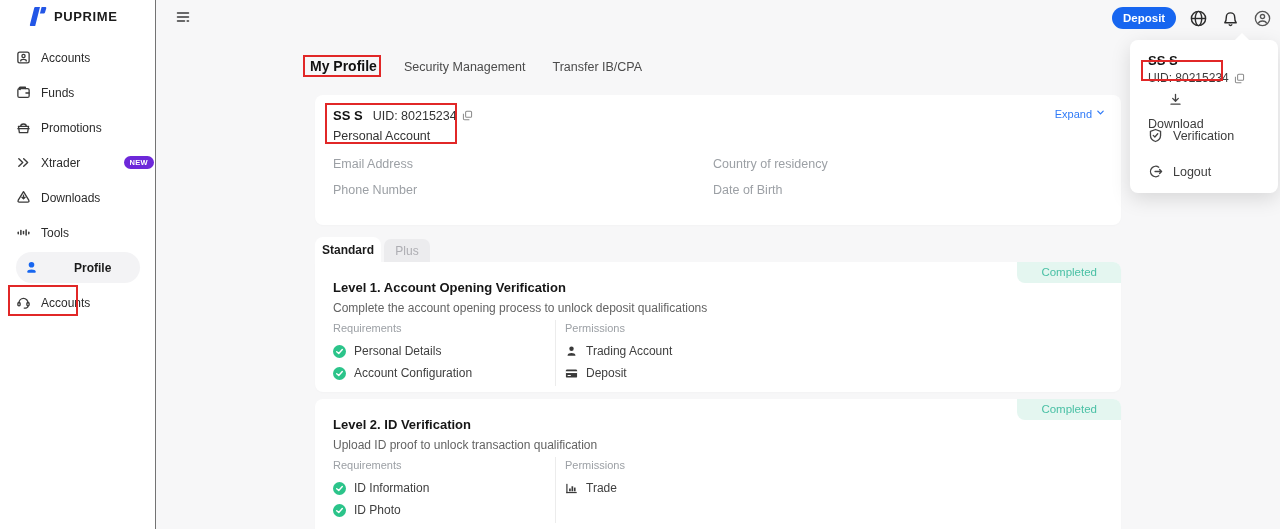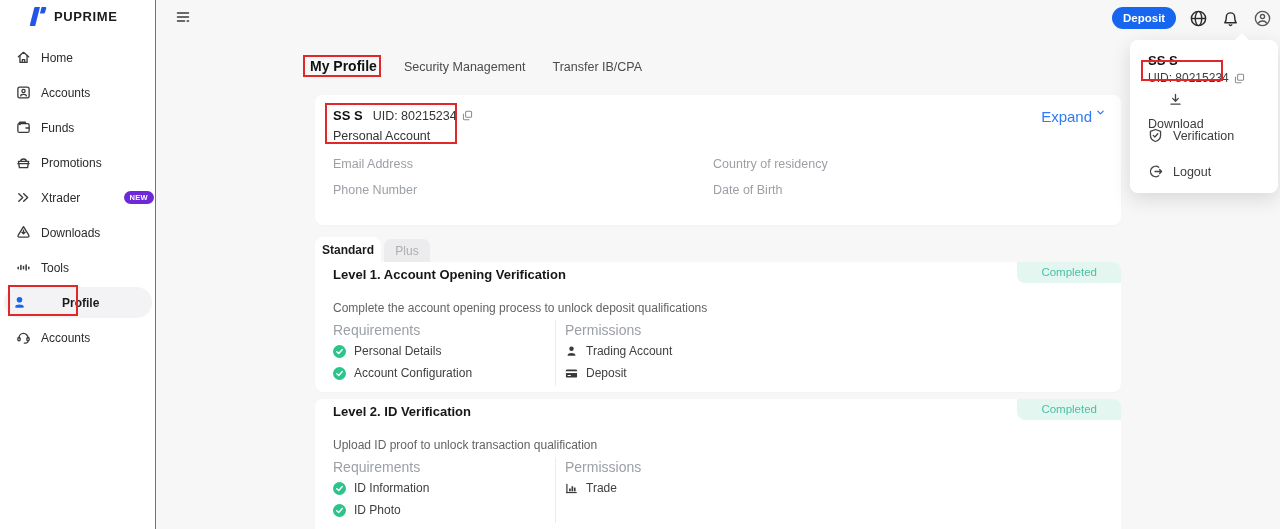--- a/index.html
+++ b/index.html
@@ -17,21 +17,21 @@
     background:#fff; border-right:1px solid #737373; z-index:2;
   }
   .logo-row { position:absolute; left:28px; top:6px; display:flex; align-items:center; gap:7px; }
   .logo-text { font-size:13px; font-weight:700; letter-spacing:.6px; color:#1b1b1b; }
   .nav { position:absolute; top:40px; left:0; width:156px; }
   .nav-item {
     height:35px; display:flex; align-items:center; gap:10px;
     padding-left:15px; cursor:pointer; font-size:12px; color:#2b2b2b; font-weight:500;
   }
   .nav-item.active {
-    height:31px; margin:2px 4px; padding-left:7px;
+    height:31px; margin:2px 16px; padding-left:7px;
     background:#f3f3f5; border-radius:16px;gap:35px;
   }
   .nav-item.active .nav-label { font-weight:700; color:#1b1b1b; }
   .nav-icon { width:16px; height:16px; flex:0 0 16px; display:flex; align-items:center; justify-content:center; }
   .new-badge {
     margin-left:auto; margin-right:2px; background:#6d28d9; color:#fff;
     font-size:7.5px; font-weight:700; padding:2px 6px 2px; border-radius:8px; letter-spacing:.3px;
   }
 
   
@@ -49,40 +49,40 @@
   .page-tab.active { font-size:14px; font-weight:700; color:#111; }
 
   
   .card { position:absolute; background:#fff; border-radius:8px; box-shadow:0 1px 2px rgba(0,0,0,.02); }
   .profile-card { left:315px; top:95px; width:806px; height:130px; }
   .identity-row { position:absolute; left:18px; top:13px; display:flex; align-items:center; gap:10px; }
   .identity-name { font-size:13px; font-weight:700; color:#111; }
   .identity-uid { font-size:12.5px; color:#333; display:flex; align-items:center; gap:5px; }
   .account-type { position:absolute; left:18px; top:34px; font-size:12.5px; color:#333; }
   .expand-link { position:absolute; right:16px; top:13px; display:flex; gap:4px;
-    color:#2f7af7; font-size:15px; cursor:pointer; }
+    color:#2f7af7; font-size:11px; cursor:pointer; }
   .field-label { position:absolute; font-size:12.5px; color:#9ca0a5; }
 
   
   .plan-tab { position:absolute; cursor:pointer; display:flex; align-items:center; justify-content:center; }
   .plan-tab.standard { left:315px; top:237px; width:66px; height:25px; background:#fff;
     border-radius:8px 8px 0 0; font-size:12px; font-weight:700; color:#1b1b1b; z-index:1; }
   .plan-tab.plus { left:384px; top:239px; width:46px; height:23px; background:#ececee;
     border-radius:7px 7px 0 0; font-size:12px; color:#adadb2; }
 
   
   .level-card-1 { left:315px; top:262px; width:806px; height:130px; border-radius:0 8px 8px 8px; }
   .level-card-2 { left:315px; top:399px; width:806px; height:140px; }
   .completed-badge {
     position:absolute; top:0; right:0; background:#e4f6f0; color:#4ac0a5;
     font-size:11.5px; padding:4px 24px 5px; border-radius:0 8px 0 8px;
   }
-  .level-title { position:absolute; left:18px; top:5px; font-size:13px; font-weight:700; color:#161616; }
+  .level-title { position:absolute; left:18px; top:18px; font-size:13px; font-weight:700; color:#161616; }
   .level-subtitle { position:absolute; left:18px; top:39px; font-size:12px; color:#636363; }
-  .col-header { position:absolute; top:60px; font-size:14px; color:#9ca0a5; }
+  .col-header { position:absolute; top:60px; font-size:11px; color:#9ca0a5; }
   .col-divider { position:absolute; left:240px; top:58px; width:1px; height:66px; background:#ececec; }
   .check-item, .perm-item { position:absolute; display:flex; align-items:center; gap:8px; font-size:12px; color:#404040; }
   .req-col { left:18px; }
   .perm-col { left:250px; }
   .row-1 { top:82px; } .row-2 { top:104px; }
 
   
   .user-menu {
     position:absolute; left:1130px; top:40px; width:148px; height:153px;
     background:#fff; border-radius:8px; box-shadow:0 6px 20px rgba(0,0,0,.13); z-index:5;
@@ -113,30 +113,20 @@
     <span>
       <svg width="19" height="21" viewBox="0 0 19 21">
         <path d="M7.2 1 L12 1 L7.2 20 L2.6 20 Q1.6 20 1.9 18.8 L6.2 2 Q6.4 1 7.2 1 Z" fill="#2356e6"></path>
         <path d="M13.6 1 L17.4 1 Q18.6 1 18.2 2.4 L17 6.6 Q16.7 7.6 15.7 7.6 L11.9 7.6 Z" fill="#2356e6"></path>
       </svg>
     </span>
     <span class="logo-text">PUPRIME</span>
   </div>
 
   <div class="nav">
-    <div class="nav-item">
-      <span class="nav-icon">
-        <svg width="15" height="15" viewBox="0 0 16 16" fill="none" stroke="#3a3a3a" stroke-width="1.4" stroke-linecap="round" stroke-linejoin="round">
-          <path d="M2.5 7.2 L8 2.5 L13.5 7.2"></path>
-            <path d="M4.2 6 V13.2 H11.8 V6"></path>
-            <path d="M6.7 13.2 v-3 h2.6 v3"></path>
-        </svg>
-      </span>
-      <span class="nav-label">Home</span>
-    </div>
     <div class="nav-item">
       <span class="nav-icon">
         <svg width="15" height="15" viewBox="0 0 16 16" fill="none" stroke="#3a3a3a" stroke-width="1.4" stroke-linecap="round" stroke-linejoin="round">
           <rect x="2" y="2.2" width="12" height="11.6" rx="2"></rect>
             <circle cx="8" cy="6.4" r="1.7"></circle>
             <path d="M5 11.6 c0-2.2 6-2.2 6 0"></path>
         </svg>
       </span>
       <span class="nav-label">Accounts</span>
     </div>

